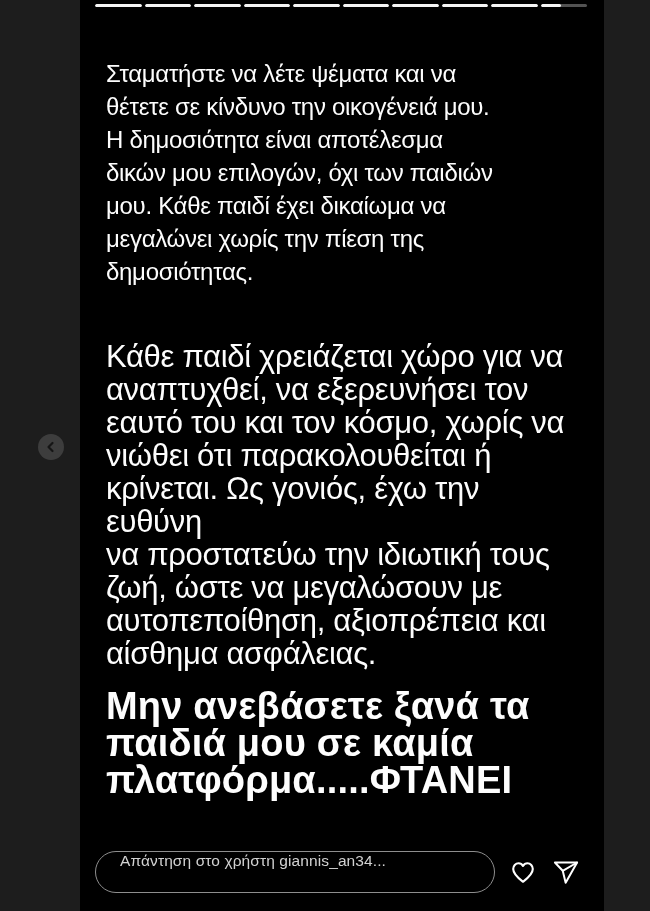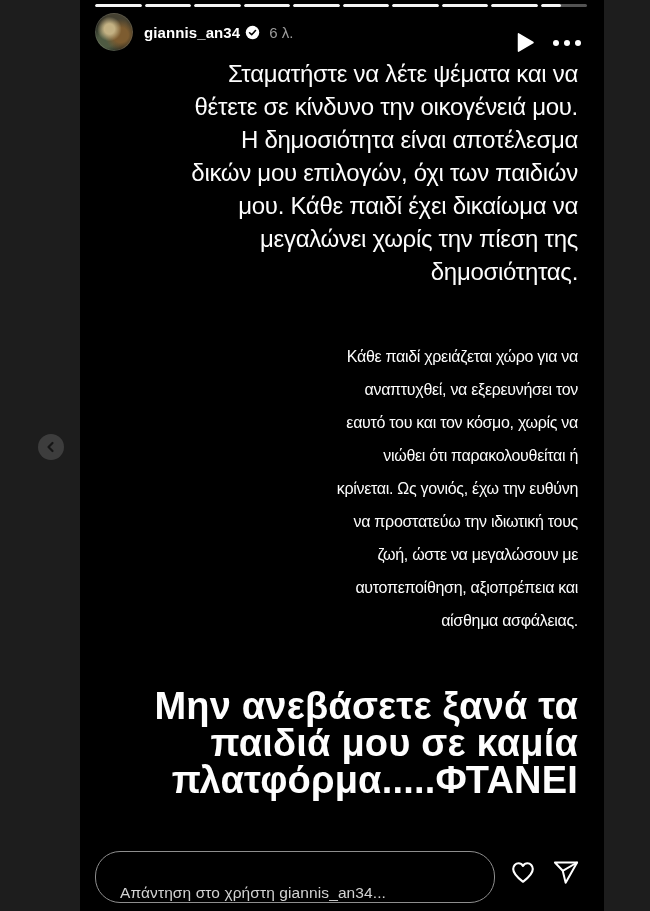--- a/index.html
+++ b/index.html
@@ -46,36 +46,36 @@
   .hspacer{flex:1;}
   .icon-btn{
     background:none;border:none;padding:0;margin:0;cursor:pointer;
     display:flex;align-items:center;justify-content:center;
   }
   .play-btn{transform:translateY(10px);margin-right:17px;}
   .more-btn{transform:translateY(11px);}
   
   .story-text p{
     position:absolute;left:26px;right:26px;margin:0;
-    color:#fdfdfd;text-align:right;white-space:pre-line;
+    color:#fdfdfd;text-align:left;white-space:pre-line;
   }
   .p1{top:57px;font-size:24px;line-height:33px;letter-spacing:-0.3px;}
-  .p2{top:340px;font-size:16px;line-height:33px;letter-spacing:-0.3px;}
+  .p2{top:340px;font-size:31px;line-height:33px;letter-spacing:-0.3px;}
   .p3{top:688px;font-size:38px;line-height:37px;font-weight:700;letter-spacing:0.2px;}
   
   .nav-prev{
     position:absolute;left:38px;top:434px;width:26px;height:26px;border-radius:50%;
     background:#3d3d3d;border:none;padding:0;cursor:pointer;
     display:flex;align-items:center;justify-content:center;
   }
   
   .reply-input{
-    position:absolute;left:15px;top:851px;width:400px;height:52px;
+    position:absolute;left:15px;top:851px;width:400px;height:42px;
     border:1px solid #8e8e8e;border-radius:25px;background:transparent;
-    display:flex;align-items:flex-end;box-sizing:border-box;cursor:text;text-decoration:underline;
+    display:flex;align-items:flex-start;box-sizing:border-box;cursor:text;text-decoration:underline;
   }
   .reply-placeholder{
     margin-left:24px;color:#d2d2d2;font-size:15.5px;letter-spacing:0.1px;
     white-space:nowrap;overflow:hidden;
   }
   .like-btn{position:absolute;left:427px;top:856px;width:32px;height:32px;}
   .share-btn{position:absolute;left:469px;top:856px;width:34px;height:34px;}
 </style>
 </head>
 <body>
@@ -114,42 +114,20 @@
         <div class="fill" style="width: 100%;"></div>
       </div>
       <div class="seg">
         <div class="fill" style="width: 100%;"></div>
       </div>
       <div class="seg">
         <div class="fill" style="width: 45%;"></div>
       </div>
     </div>
 
-  <div class="header">
-    <div class="avatar"></div>
-    <span class="username">giannis_an34</span>
-    <svg class="badge" width="15" height="15" viewBox="0 0 16 16">
-      <circle cx="8" cy="8" r="7.2" fill="#ffffff"></circle>
-      <path d="M4.9 8.3 L7.1 10.4 L11.2 5.9" fill="none" stroke="#000" stroke-width="1.7" stroke-linecap="round" stroke-linejoin="round"></path>
-    </svg>
-    <span class="timestamp">6 λ.</span>
-    <div class="hspacer"></div>
-    <button class="icon-btn play-btn">
-      <svg width="19" height="21" viewBox="0 0 19 21">
-        <path d="M2.5 1.8 L17 10.5 L2.5 19.2 Z" fill="#ffffff" stroke="#ffffff" stroke-width="1.5" stroke-linejoin="round"></path>
-      </svg>
-    </button>
-    <button class="icon-btn more-btn">
-      <svg width="30" height="8" viewBox="0 0 30 8">
-        <circle cx="4" cy="4" r="3" fill="#ffffff"></circle>
-        <circle cx="15" cy="4" r="3" fill="#ffffff"></circle>
-        <circle cx="26" cy="4" r="3" fill="#ffffff"></circle>
-      </svg>
-    </button>
-  </div>
 
   <div class="story-text">
     <p class="p1">Σταματήστε να λέτε ψέματα και να
 θέτετε σε κίνδυνο την οικογένειά μου.
 Η δημοσιότητα είναι αποτέλεσμα
 δικών μου επιλογών, όχι των παιδιών
 μου. Κάθε παιδί έχει δικαίωμα να
 μεγαλώνει χωρίς την πίεση της
 δημοσιότητας.</p>
     <p class="p2">Κάθε παιδί χρειάζεται χώρο για να

